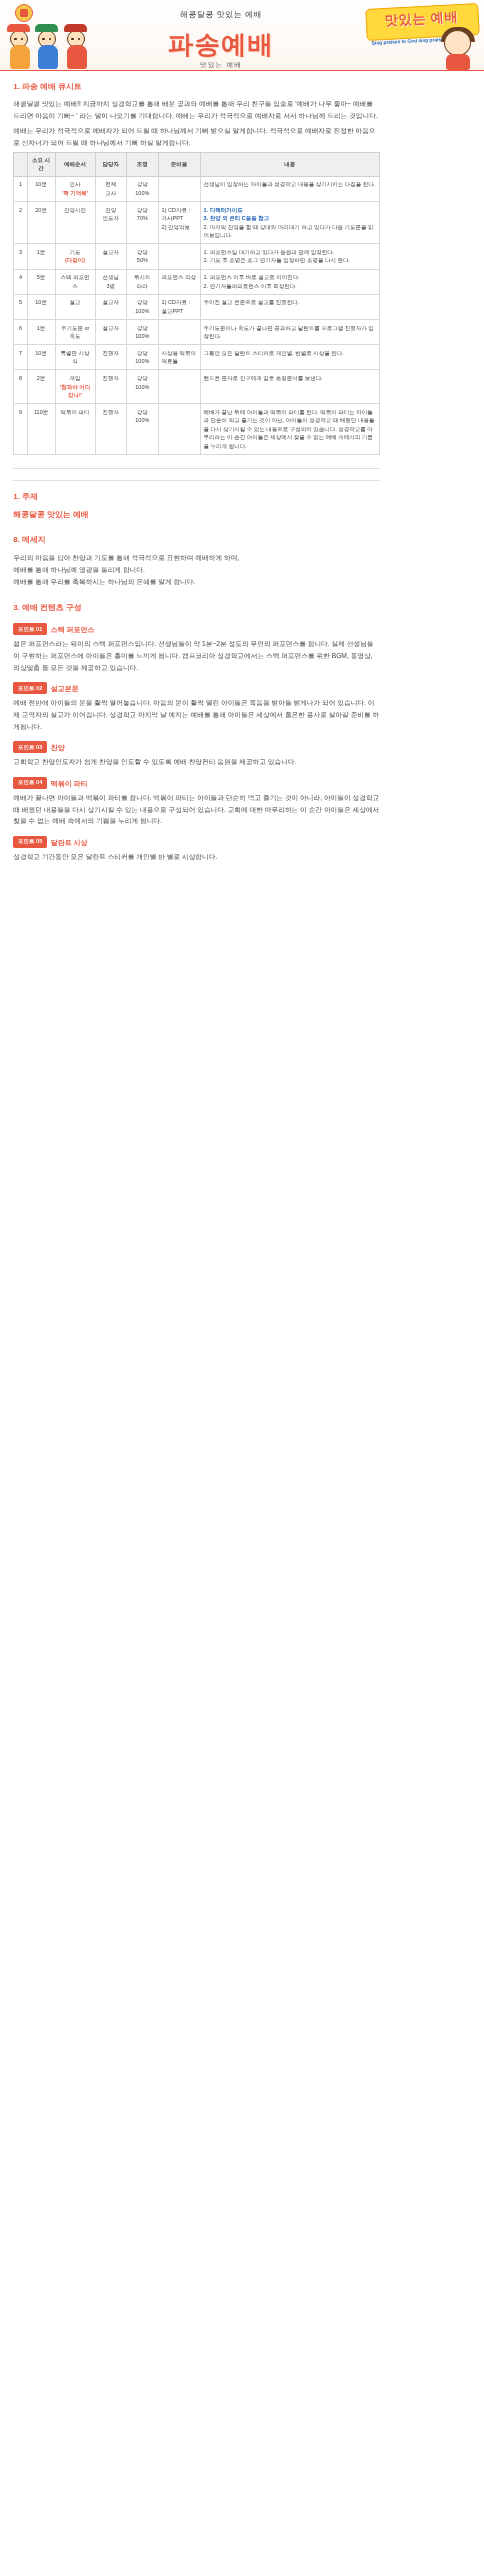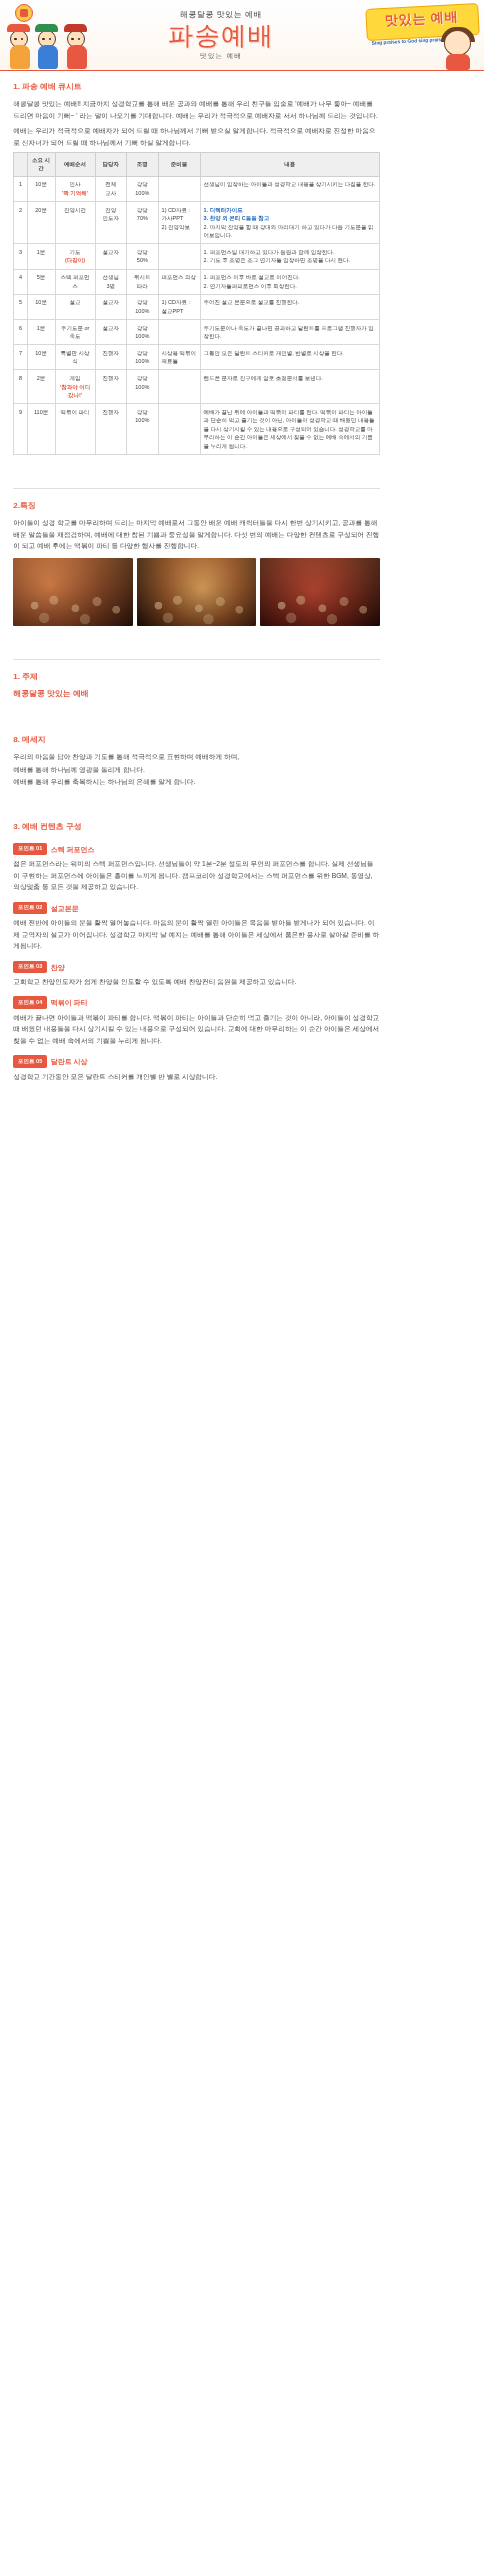--- a/index.html
+++ b/index.html
@@ -19,22 +19,22 @@
     position: relative;
     width: 485px;
     height: 71px;
     background: linear-gradient(180deg,#ffffff 0%,#fdf6ef 100%);
     border-bottom: 1.8px solid #e8573f;
     overflow: hidden;
   }
   .hero-center { position:absolute; left:121px; top:8.5px; width:200px; text-align:center; }
   .hero-sub1 { font-size: 7.9px; color:#3b3b3b; letter-spacing:0.6px; }
   .hero-title {
-    font-size: 25.4px; font-weight: normal; color:#e8573f;
-    letter-spacing: 1.2px; line-height:1.05; margin-top:1px;
+    font-size: 25.4px; font-weight: bold; color:#e8573f;
+    letter-spacing: 1.2px; line-height:1.05; margin-top:10px;
     text-shadow: 1.2px 1.2px 0 #ffd9c9;
   }
   .hero-sub2 { font-size:6.7px; color:#555; margin-top:2.4px; letter-spacing:1.2px; }
 
   
   .mascot-left { position:absolute; left:3.6px; top:2.4px; width:115px; height:68px; }
   .badge-logo {
     position:absolute; left:11px; top:1.2px; width:18px; height:18px; border-radius:50%;
     background:#f7c948; border:1.2px solid #e8573f;
   }
@@ -68,21 +68,21 @@
   .girl { position:absolute; right:4.8px; bottom:0px; width:42px; height:40px; }
   .girl .head { position:absolute; left:7.3px; top:0; width:27px; height:25.4px; border-radius:50%; background:#ffe3c4; border:1.2px solid #6a4122; }
   .girl .hair { position:absolute; left:3.6px; top:-3.6px; width:34px; height:15.7px; background:#6a4122; border-radius:17px 17px 0 0; }
   .girl .body { position:absolute; left:8.5px; top:24px; width:24px; height:15.7px; background:#e8573f; border-radius:6px 6px 2.4px 2.4px; }
 
   
   .content { padding: 9.7px 13.3px 0 13.3px; }
   h2.sec-title {
     font-size: 7.9px; font-weight: bold; color:#e8573f; margin: 0 0 4.8px 0;
   }
-  .sec { margin-bottom: 33px; }
+  .sec { margin-bottom: 13px; }
   .para { font-size: 6.7px; color:#3f3f3f; line-height:1.75; margin:0 0 3.6px 0; }
   .divider { height:0.6px; background:#e0e0e0; margin: 11px 0; }
 
   
   table.sched {
     width: 100%; border-collapse: collapse; font-size: 5.5px; color:#3f3f3f;
     margin-top: 3.6px;
   }
   table.sched th {
     background:#efefef; border:0.6px solid #cfcfcf; padding:4.2px 1.8px; font-weight:bold;
@@ -410,30 +410,20 @@
               <td class="desc">
                 <div>예배가 끝난 뒤에 아이들과 떡볶이 파티를 한다. 떡볶이 파티는 아이들과 단순히 먹고 즐기는 것이 아닌, 아이들이 성경학교 때 배웠던 내용들을 다시 상기시킬 수 있는 내용으로 구성되어 있습니다. 성경학교를 마무리하는 이 순간 아이들은 세상에서 찾을 수 없는 예배 속에서의 기쁨을 누리게 됩니다.</div>
               </td>
             </tr>
           </tbody>
       </table>
     </div>
 
     <div class="divider"></div>
 
-    <div class="sec">
-      <h2 class="sec-title">2.특징</h2>
-      <p class="para">아이들이 성경 학교를 마무리하며 드리는 마지막 예배로서 그동안 배운 예배 캐릭터들을 다시 한번 상기시키고, 공과를 통해 배운 말씀들을 재점검하며, 예배에 대한 참된 기쁨과 중요성을 알게합니다. 다섯 번의 예배는 다양한 컨텐츠로 구성되어 진행이 되고 예배 후에는 떡볶이 파티 등 다양한 행사를 진행합니다.</p>
-
-      <div class="photos">
-        <div class="photo ph1"></div>
-        <div class="photo ph2"></div>
-        <div class="photo ph3"></div>
-      </div>
-    </div>
 
     <div class="divider"></div>
 
 
     <div class="sec">
       <h2 class="sec-title">1. 주제</h2>
       <div class="theme-title">해콩달콩 맛있는 예배</div>
     </div>
 
     <div class="sec">

